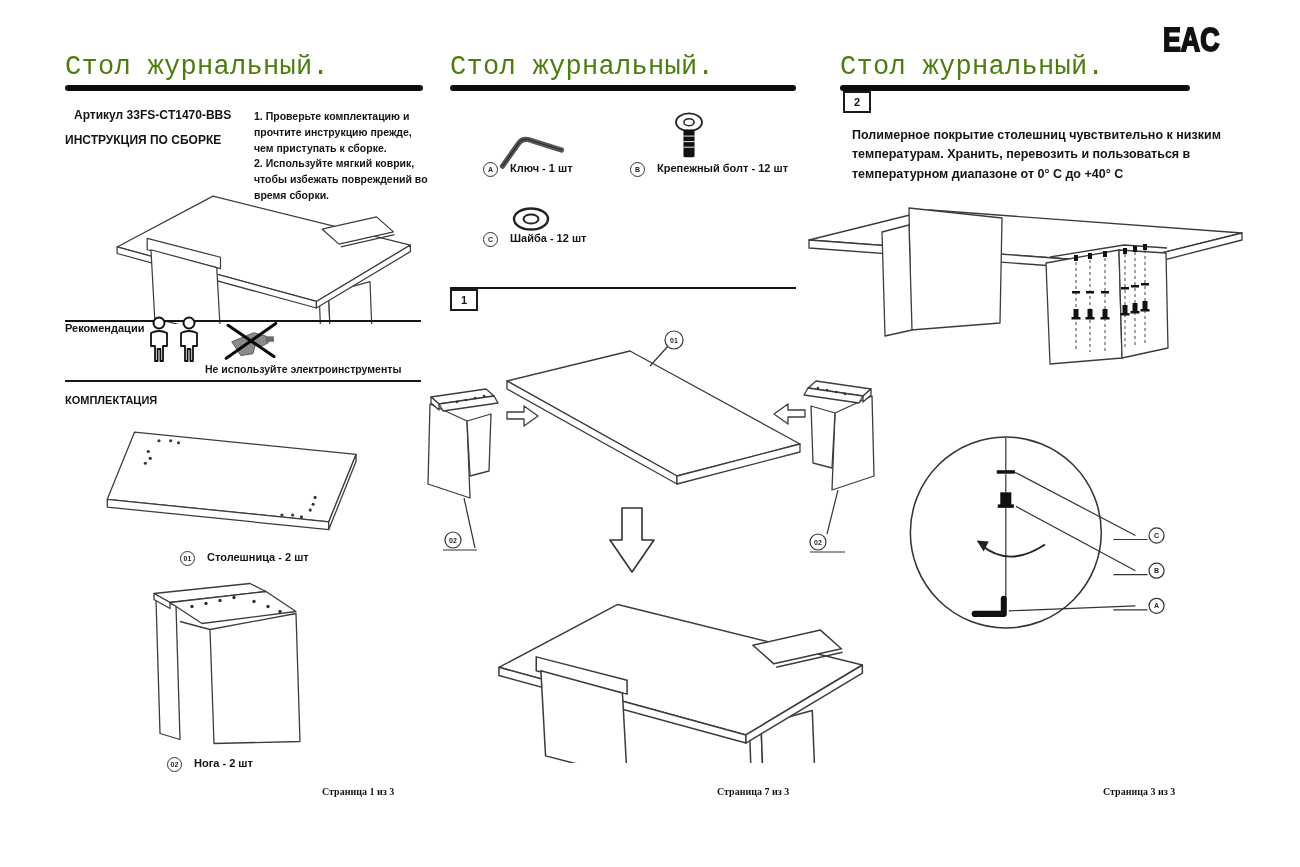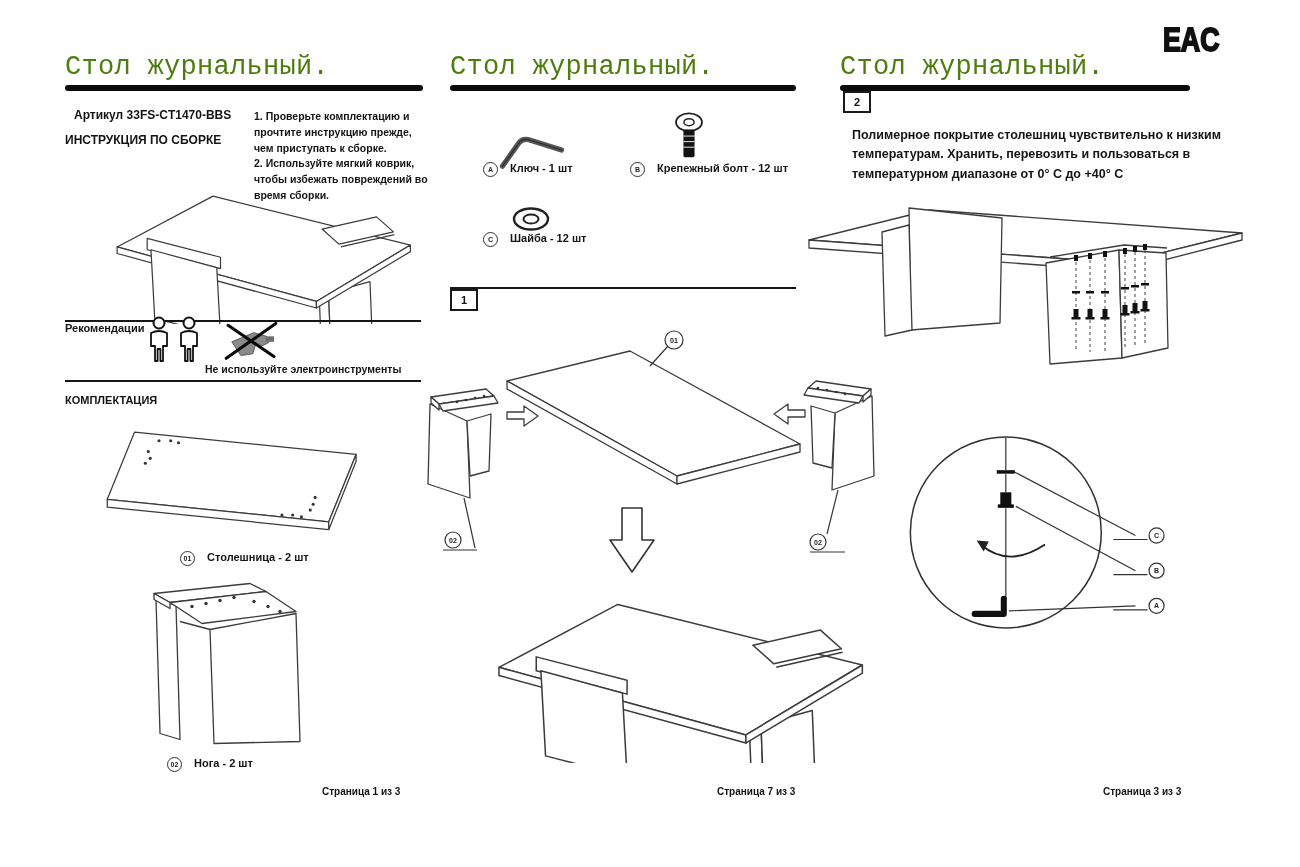--- a/index.html
+++ b/index.html
@@ -9,21 +9,21 @@
   }
   .abs{position:absolute;}
   .title{font-size:27px;font-weight:400;letter-spacing:.3px;color:#4d7c0f;white-space:nowrap;font-family:Liberation Mono, monospace;}
   .rule{height:6px;background:#0b0b0b;border-radius:3px;}
   .thinline{height:2px;background:#161616;}
   .t12{font-size:12px;font-weight:bold;}
   .t11{font-size:11px;font-weight:bold;}
   .t10{font-size:10.5px;font-weight:bold;line-height:1.5;}
   .pre{white-space:pre-line;}
   .warn{font-size:12.5px;font-weight:bold;line-height:1.55;}
-  .footer{font-size:10px;font-weight:bold;}
+  .footer{font-size:10px;font-weight:bold;font-family:Liberation Serif, serif;}
   .circ{
     display:inline-flex;align-items:center;justify-content:center;flex:none;
     width:13px;height:13px;border:1.3px solid #333;border-radius:50%;
     font-size:7px;font-weight:bold;color:#222;background:#fff;
   }
   .partrow{display:flex;align-items:flex-start;gap:12px;}
   .stepbox{
     width:24px;height:18px;border:2px solid #1a1a1a;background:#fff;
     display:flex;align-items:center;justify-content:center;
     font-size:11px;font-weight:bold;

